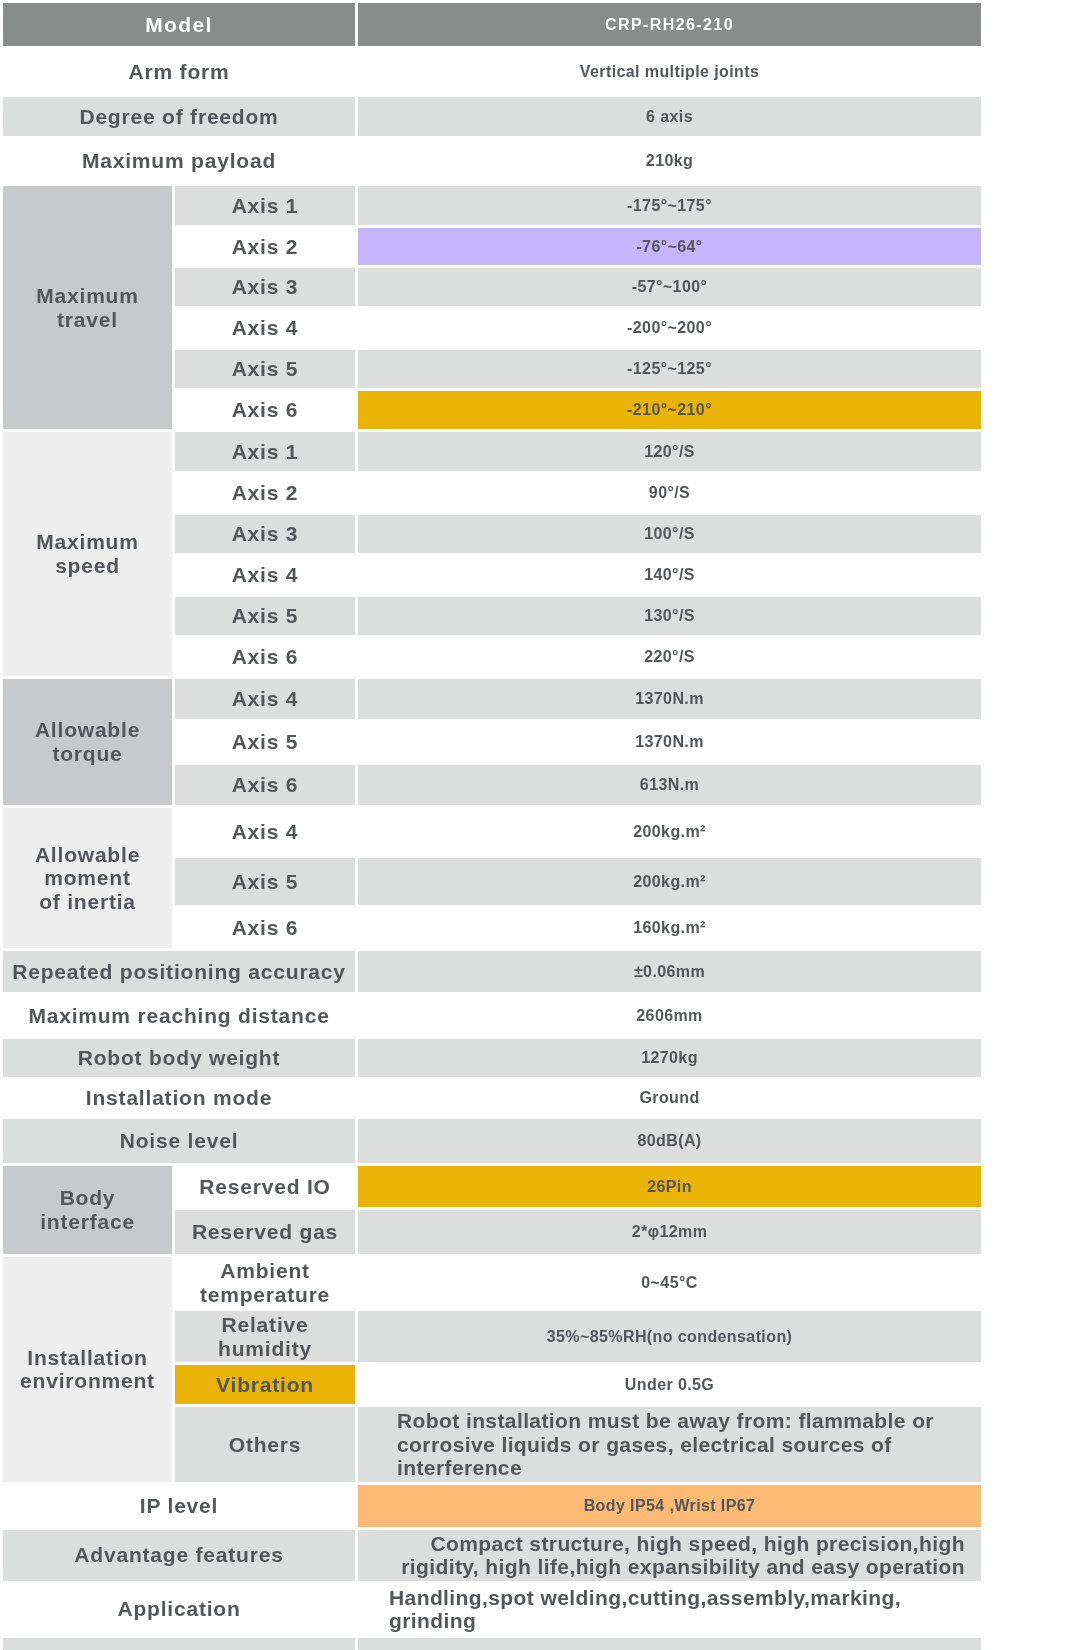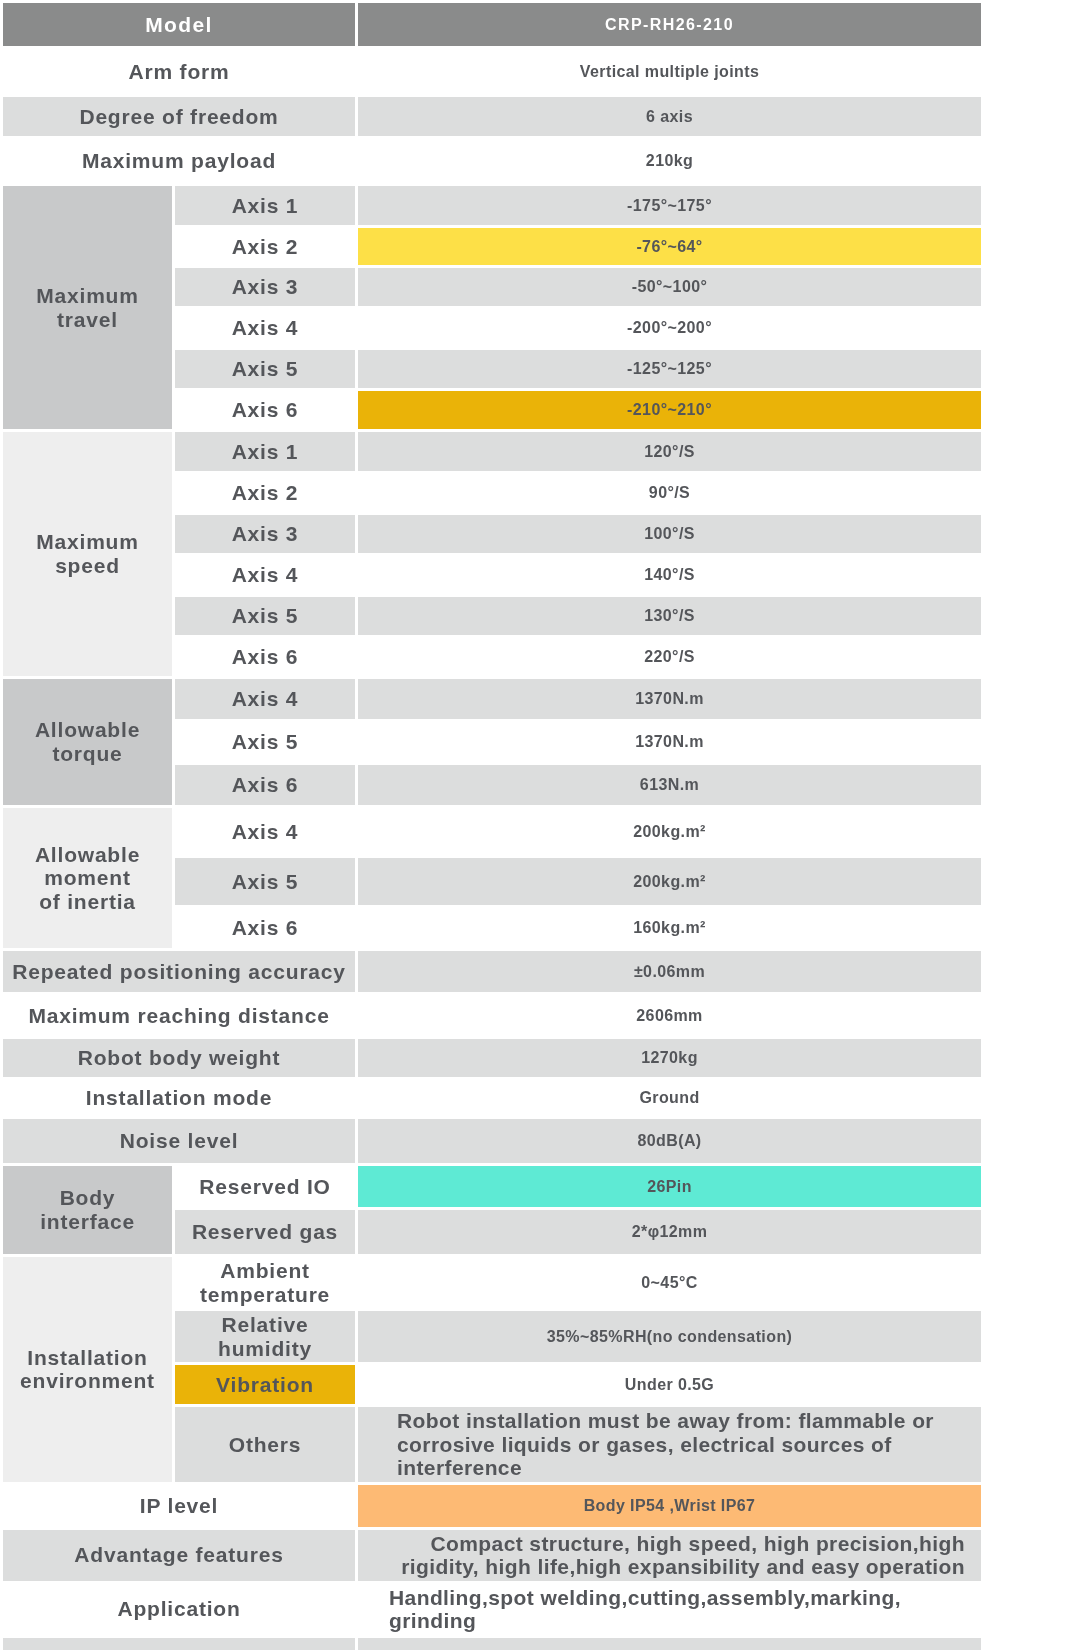--- a/index.html
+++ b/index.html
@@ -74,25 +74,25 @@
         <td class="cell value-cell" style="background-color: rgb(255, 255, 255);">210kg</td>
       </tr>
       <tr style="height: 42px;">
         <td rowspan="6" class="cell group-cell" style="background-color: rgb(200, 201, 202);">Maximum
 travel</td>
         <td class="cell label-cell" style="background-color: rgb(220, 221, 221);">Axis 1</td>
         <td class="cell value-cell" style="background-color: rgb(220, 221, 221);">-175°~175°</td>
       </tr>
       <tr style="height: 40px;">
         <td class="cell label-cell" style="background-color: rgb(255, 255, 255);">Axis 2</td>
-        <td class="cell value-cell" style="background-color: #fde047;">-76°~64°</td>
+        <td class="cell value-cell" style="background-color: #c4b5fd;">-76°~64°</td>
       </tr>
       <tr style="height: 41px;">
         <td class="cell label-cell" style="background-color: rgb(220, 221, 221);">Axis 3</td>
-        <td class="cell value-cell" style="background-color: rgb(220, 221, 221);">-50°~100°</td>
+        <td class="cell value-cell" style="background-color: rgb(220, 221, 221);">-57°~100°</td>
       </tr>
       <tr style="height: 41px;">
         <td class="cell label-cell" style="background-color: rgb(255, 255, 255);">Axis 4</td>
         <td class="cell value-cell" style="background-color: rgb(255, 255, 255);">-200°~200°</td>
       </tr>
       <tr style="height: 41px;">
         <td class="cell label-cell" style="background-color: rgb(220, 221, 221);">Axis 5</td>
         <td class="cell value-cell" style="background-color: rgb(220, 221, 221);">-125°~125°</td>
       </tr>
       <tr style="height: 41px;">
@@ -171,21 +171,21 @@
         <td class="cell value-cell" style="background-color: rgb(255, 255, 255);">Ground</td>
       </tr>
       <tr style="height: 47px;">
         <td class="cell label-cell" colspan="2" style="background-color: rgb(220, 221, 221);">Noise level</td>
         <td class="cell value-cell" style="background-color: rgb(220, 221, 221);">80dB(A)</td>
       </tr>
       <tr style="height: 44px;">
         <td rowspan="2" class="cell group-cell" style="background-color: rgb(200, 201, 202);">Body
 interface</td>
         <td class="cell label-cell" style="background-color: rgb(255, 255, 255);">Reserved IO</td>
-        <td class="cell value-cell" style="background-color: #5eead4;">26Pin</td>
+        <td class="cell value-cell" style="background-color: #eab308;">26Pin</td>
       </tr>
       <tr style="height: 47px;">
         <td class="cell label-cell" style="background-color: rgb(220, 221, 221);">Reserved gas</td>
         <td class="cell value-cell" style="background-color: rgb(220, 221, 221);">2*φ12mm</td>
       </tr>
       <tr style="height: 46px;">
         <td rowspan="4" class="cell group-cell" style="background-color: rgb(238, 238, 238);">Installation
 environment</td>
         <td class="cell label-cell" style="background-color: rgb(255, 255, 255);">Ambient
 temperature</td>

